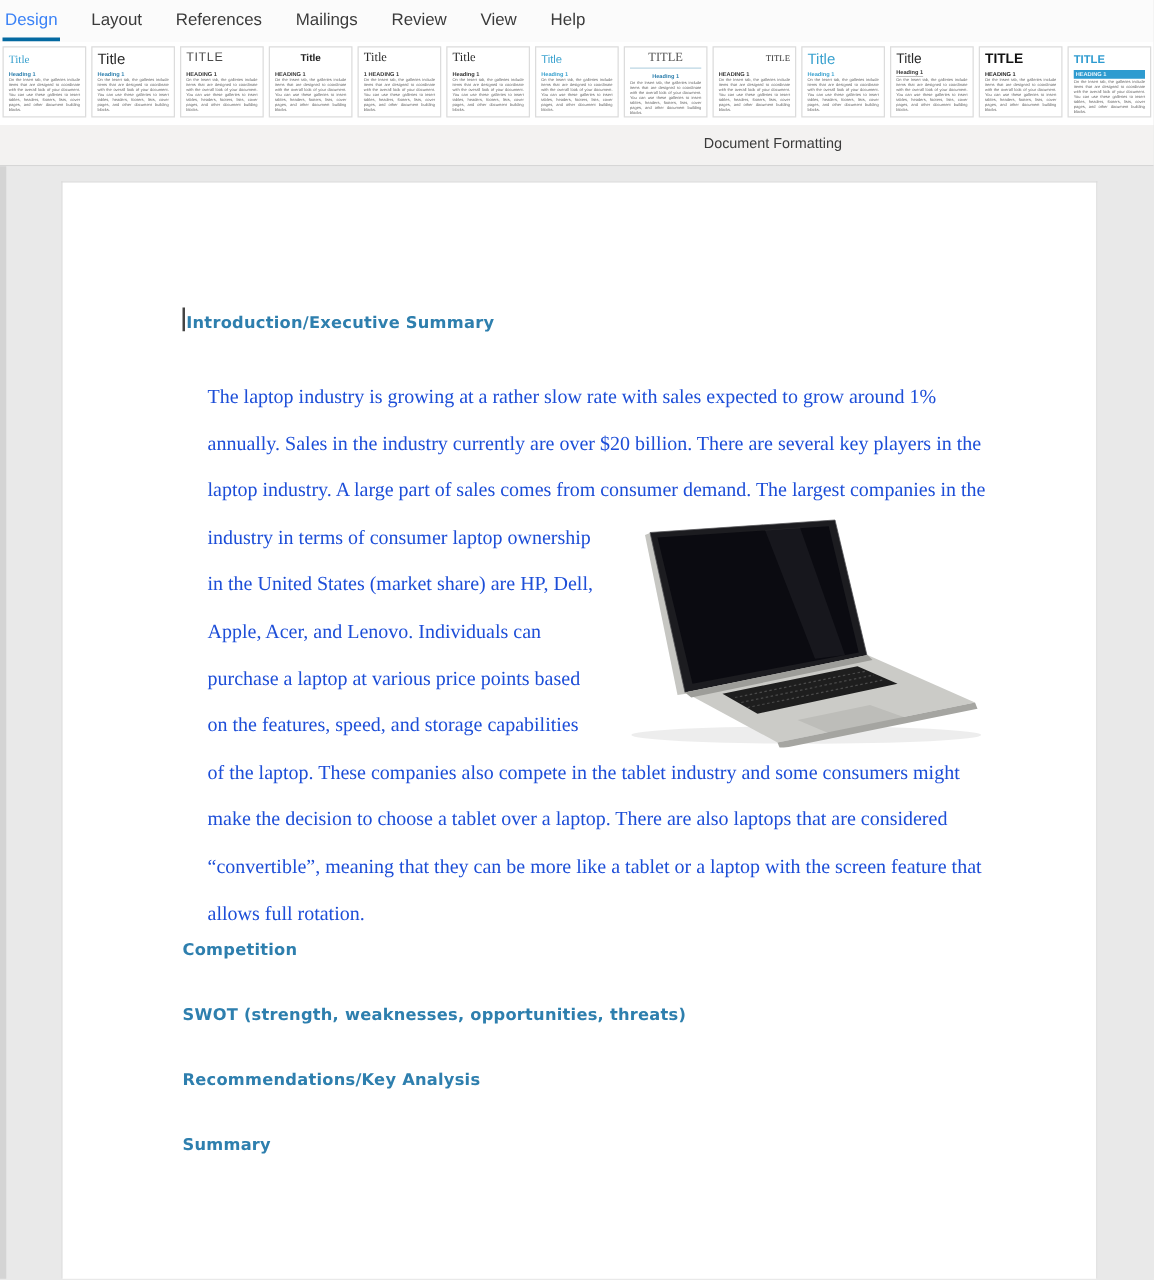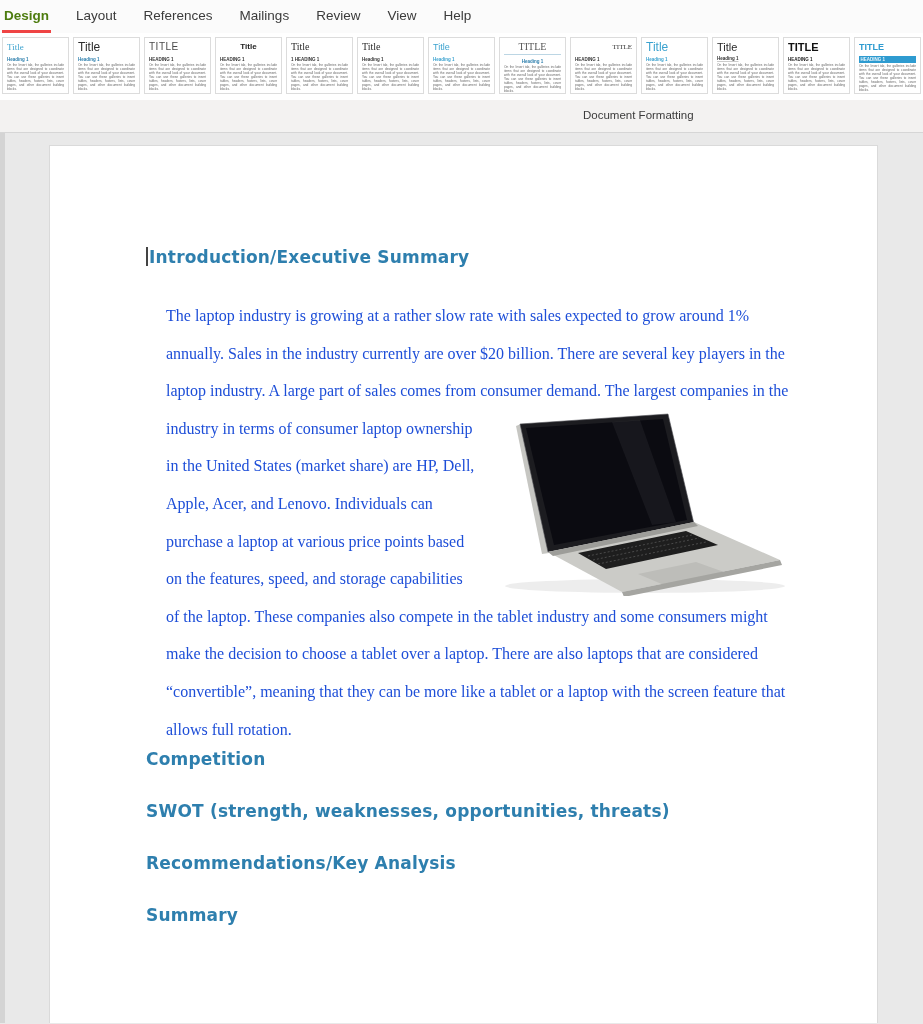--- a/index.html
+++ b/index.html
@@ -4,21 +4,21 @@
 <style>
   * { margin:0; padding:0; box-sizing:border-box; }
   html,body { width:923px; height:1024px; overflow:hidden;
     font-family:"Liberation Sans", sans-serif; background:#e9e9e9; }
 
   
   .menubar { height:33px; background:#fbfbfb; display:flex; align-items:flex-end;
     padding-left:2px; }
   .menu-tab { font-size:13.5px; color:#3b3b3b; padding:6px 2px 7px 2px; margin-right:23px;
     border-bottom:3px solid transparent; cursor:default; white-space:nowrap; }
-  .menu-tab.active { color:#4d7c0f; border-bottom:3px solid #ef4444;font-weight:bold; }
+  .menu-tab.active { color:#3b82f6; border-bottom:3px solid #0369a1; }
 
   
   .ribbon { background:#ffffff; height:67px; display:flex; align-items:flex-start;
     padding:4px 0 0 2px; overflow:hidden; }
   .thumb { flex:0 0 67px; width:67px; height:57px; background:#ffffff;
     border:1px solid #dcdcdc; margin-right:4px; padding:3px 4px; overflow:hidden; }
   .t-title { font-size:9px; color:#333; line-height:12px; white-space:nowrap; }
   .t-small { width:200%; transform:scale(.5); transform-origin:0 0; }
   .t-heading { font-size:9px; font-weight:bold; color:#2d7fad; line-height:12px; margin:3px 0 1px 0; }
   .t-body { font-size:6.4px; line-height:1.25; color:#666; text-align:justify; }
@@ -46,32 +46,32 @@
   .s11 .t-title { font-size:11px; color:#2b2b2b; }
   .s11 .t-heading { color:#333; border-bottom:1px solid #999; display:inline-block; }
   .s12 .t-title { font-size:11px; font-weight:bold; color:#111; }
   .s12 .t-heading { color:#222; }
   .s13 .t-title { color:#2e9bd0; font-size:9px; font-weight:bold; }
   .s13 .t-heading { background:#2e9bd0; color:#eaf6fc; padding:1px 3px; }
 
   
   .group-row { height:33px; background:#f3f2f1; position:relative;
     border-bottom:1px solid #d6d6d6; }
-  .group-label { position:absolute; left:583px; top:9px; font-size:11.5px; color:#3b3b3b; }
+  .group-label { position:absolute; left:563px; top:9px; font-size:11.5px; color:#3b3b3b; }
 
   
   .canvas { position:relative; height:890px; background:#e9e9e9; }
   .canvas-left-strip { position:absolute; left:0; top:0; width:5px; height:100%;
     background:#d4d4d4; }
   .page { position:absolute; left:49px; top:12px; width:829px; height:878px;
     background:#ffffff; border:1px solid #dadada; border-bottom:none;
     padding:0 83px 0 96px; overflow:hidden; }
 
   .doc-heading { font-family:"DejaVu Sans", sans-serif; font-weight:bold;
-    font-size:17px; line-height:22px; color:#2e7fae; letter-spacing:.2px; }
+    font-size:13px; line-height:22px; color:#2e7fae; letter-spacing:.2px; }
   .h-first { margin-top:100px; }
   .h-gap { margin-top:29px; }
   .h-after-para { }
   .h-pitch { margin-top:30px; }
 
   .caret { display:inline-block; width:2px; height:19px; background:#444;
     vertical-align:-3px; margin-right:1px; }
 
   .body-text { margin-top:29px; font-family:"Liberation Serif", serif;
     font-size:16px; line-height:37.6px; color:#1d4ed8;margin-left:20px; }

